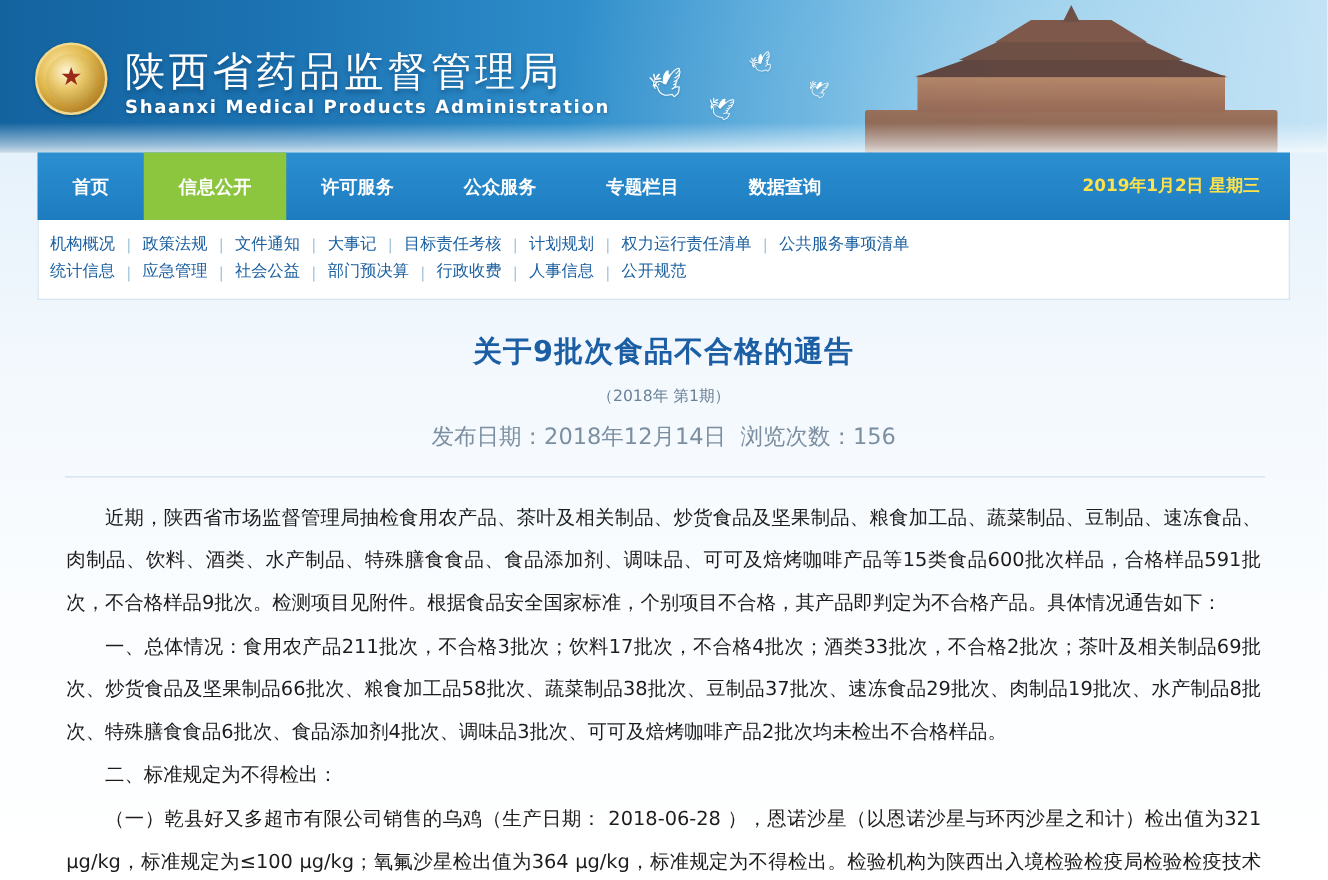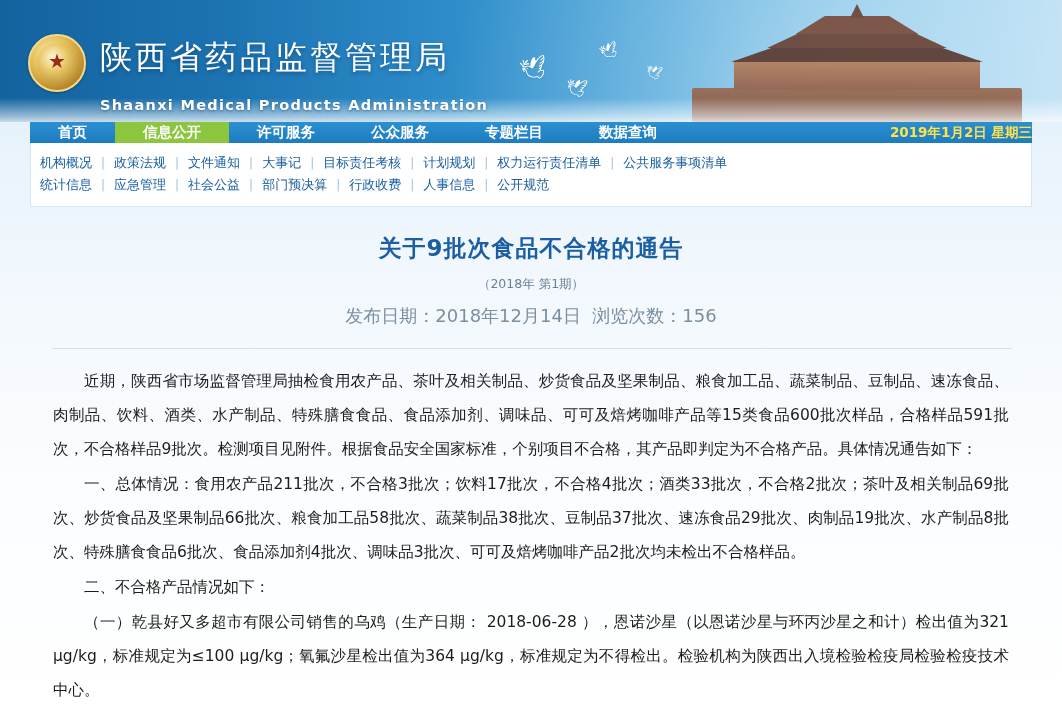--- a/index.html
+++ b/index.html
@@ -104,34 +104,34 @@
     color: #ffffff;
   }
   .site-title .cn {
     font-size: 32px;
     font-weight: normal;
     letter-spacing: 3px;
     text-shadow: 0 2px 4px rgba(0,40,80,0.45);
     line-height: 1.1;
   }
   .site-title .en {
-    margin-top: 22px;
+    margin-top: 3px;
     font-size: 14.5px;
     font-weight: bold;
     letter-spacing: 1.3px;
     text-shadow: 0 1px 3px rgba(0,40,80,0.45);
   }
 
   
   .nav-wrap {
     width: 1002px;
     margin: 0 auto;
   }
   .navbar {
-    height: 21px;
+    height: 54px;
     background: linear-gradient(180deg, #2b8fd0 0%, #1d7cc0 100%);
     display: flex;
     align-items: stretch;
     position: relative;
   }
   .nav-item {
     color: #ffffff;
     font-size: 14.5px;
     font-weight: bold;
     display: flex; align-items: center; justify-content: center;
@@ -142,20 +142,21 @@
   .nav-item.active {
     background: #8cc63f;
     color: #ffffff;
   }
   .nav-date {
     margin-left: auto;
     color: #ffe24a;
     font-size: 13.5px;
     font-weight: bold;
     display: flex; align-items: center;
+    padding-right: 24px;
     white-space: nowrap;
   }
 
   .subnav {
     background: #ffffff;
     border: 1px solid #d5e6f2;
     border-top: none;
     padding: 9px 0 10px;
   }
   .subnav-row {
@@ -304,16 +305,16 @@
 <div class="article">
   <div class="doc-title">关于9批次食品不合格的通告</div>
   <div class="doc-issue">（2018年 第1期）</div>
   <div class="doc-meta">
     <span>发布日期：</span><span>2018年12月14日</span>&nbsp;&nbsp;<span>浏览次数：</span><span>156</span>
   </div>
   <div class="divider"></div>
   <div class="doc-body">
     <p>近期，陕西省市场监督管理局抽检食用农产品、茶叶及相关制品、炒货食品及坚果制品、粮食加工品、蔬菜制品、豆制品、速冻食品、肉制品、饮料、酒类、水产制品、特殊膳食食品、食品添加剂、调味品、可可及焙烤咖啡产品等15类食品600批次样品，合格样品591批次，不合格样品9批次。检测项目见附件。根据食品安全国家标准，个别项目不合格，其产品即判定为不合格产品。具体情况通告如下：</p>
     <p>一、总体情况：食用农产品211批次，不合格3批次；饮料17批次，不合格4批次；酒类33批次，不合格2批次；茶叶及相关制品69批次、炒货食品及坚果制品66批次、粮食加工品58批次、蔬菜制品38批次、豆制品37批次、速冻食品29批次、肉制品19批次、水产制品8批次、特殊膳食食品6批次、食品添加剂4批次、调味品3批次、可可及焙烤咖啡产品2批次均未检出不合格样品。</p>
-    <p>二、不合格产品情况如下：</p>
+    <p>二、标准规定为不得检出：</p>
     <p>（一）乾县好又多超市有限公司销售的乌鸡（生产日期： 2018-06-28 ），恩诺沙星（以恩诺沙星与环丙沙星之和计）检出值为321 μg/kg，标准规定为≤100 μg/kg；氧氟沙星检出值为364 μg/kg，标准规定为不得检出。检验机构为陕西出入境检验检疫局检验检疫技术中心。</p>
   </div>
 </div>
 
 </body></html>

